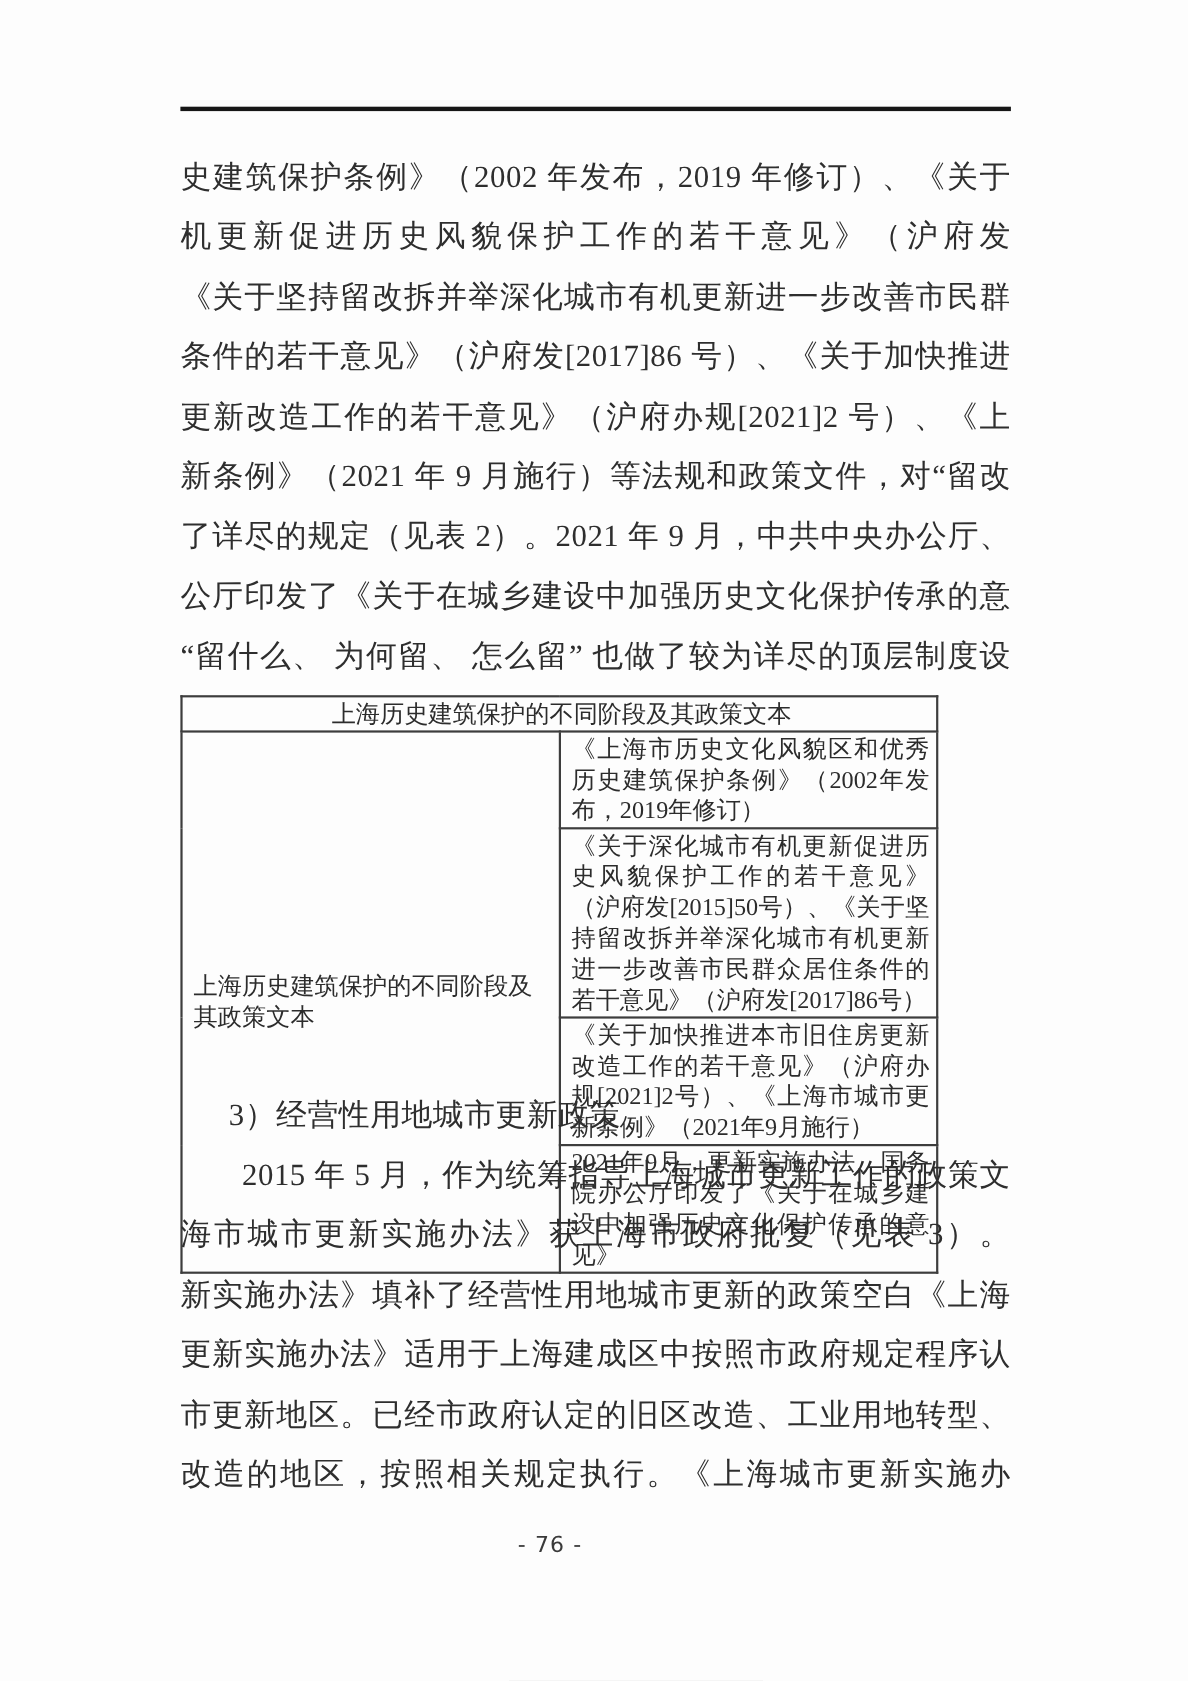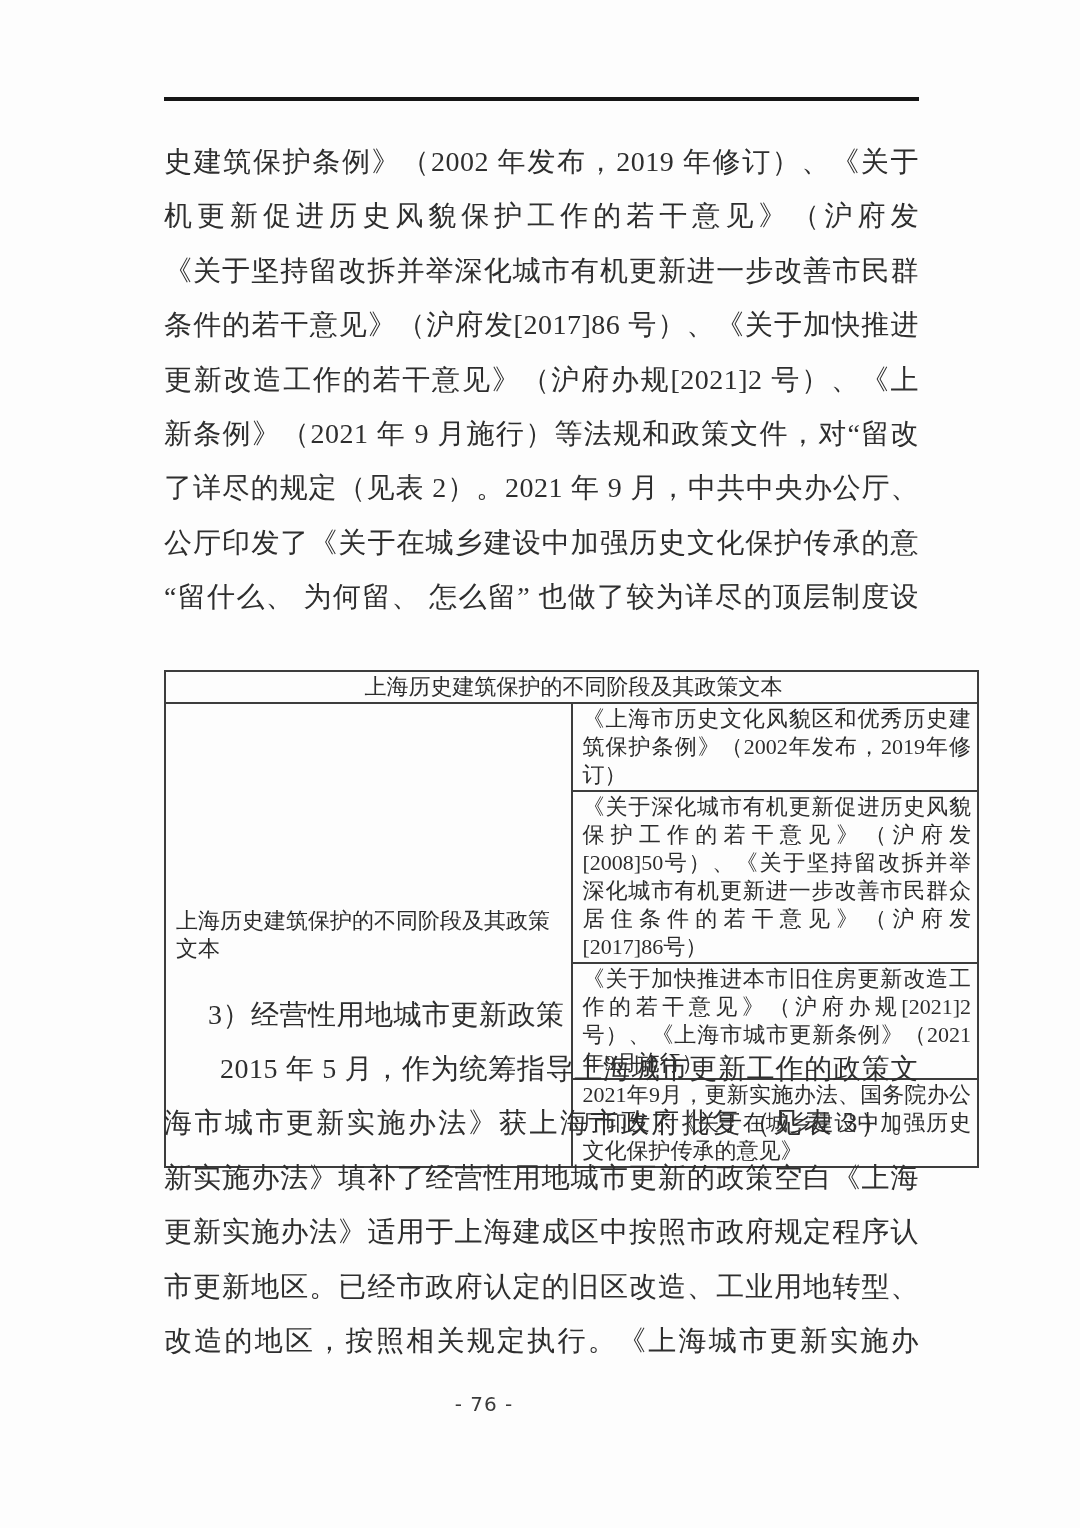--- a/index.html
+++ b/index.html
@@ -31,22 +31,22 @@
   .ln.short{text-align-last:left;}
   .ln.indent{text-indent:56px;}
   .section-heading{
     position:absolute;left:164px;top:988px;width:755px;
     height:54px;line-height:54px;
     font-size:28px;letter-spacing:0.5px;
     text-indent:44px;
     text-align:left;
   }
   table.policy{
-    position:absolute;left:164px;top:670px;
-    width:815px;
+    position:absolute;left:164px;top:632px;
+    width:689px;
     border-collapse:collapse;
     table-layout:fixed;
     font-size:22px;
     color:#2c2c2c;
   }
   table.policy td{
     border:2px solid #3d3d3d;
     line-height:28px;
     vertical-align:middle;
     padding:1px 6px 1px 10px;
@@ -65,20 +65,21 @@
   td.policy-cell{
     text-align:justify;
     margin-left:30px;
   }
   .footer{
     position:absolute;left:0;top:1392px;width:968px;
     text-align:center;
     font-family:"DejaVu Sans","Liberation Sans",sans-serif;
     font-size:20px;color:#3a3a3a;
     letter-spacing:1px;
+    padding-left:16px;
   }
 </style>
 </head>
 <body>
 
 <div class="page">
 
   <div class="header-rule"></div>
 
   <div class="para para1">
@@ -96,21 +97,21 @@
   <table class="policy">
     <tbody>
         <tr style="height:29px;">
       <td class="title-cell" colspan="2">上海历史建筑保护的不同阶段及其政策文本</td>
     </tr>
     <tr style="height:57px;">
       <td class="stub-cell" rowspan="4">上海历史建筑保护的不同阶段及其政策文本</td>
       <td class="policy-cell">《上海市历史文化风貌区和优秀历史建筑保护条例》（2002年发布，2019年修订）</td>
     </tr>
     <tr style="height:113px;">
-      <td class="policy-cell">《关于深化城市有机更新促进历史风貌保护工作的若干意见》（沪府发[2008]50号）、《关于坚持留改拆并举深化城市有机更新进一步改善市民群众居住条件的若干意见》（沪府发[2017]86号）</td>
+      <td class="policy-cell">《关于深化城市有机更新促进历史风貌保护工作的若干意见》（沪府发[2015]50号）、《关于坚持留改拆并举深化城市有机更新进一步改善市民群众居住条件的若干意见》（沪府发[2017]86号）</td>
     </tr>
     <tr style="height:84px;padding-left:36px;">
       <td class="policy-cell">《关于加快推进本市旧住房更新改造工作的若干意见》（沪府办规[2021]2号）、《上海市城市更新条例》（2021年9月施行）</td>
     </tr>
     <tr style="height:55px;">
       <td class="policy-cell">2021年9月，更新实施办法、国务院办公厅印发了《关于在城乡建设中加强历史文化保护传承的意见》</td>
     </tr>
   </tbody>
     </table>
 

